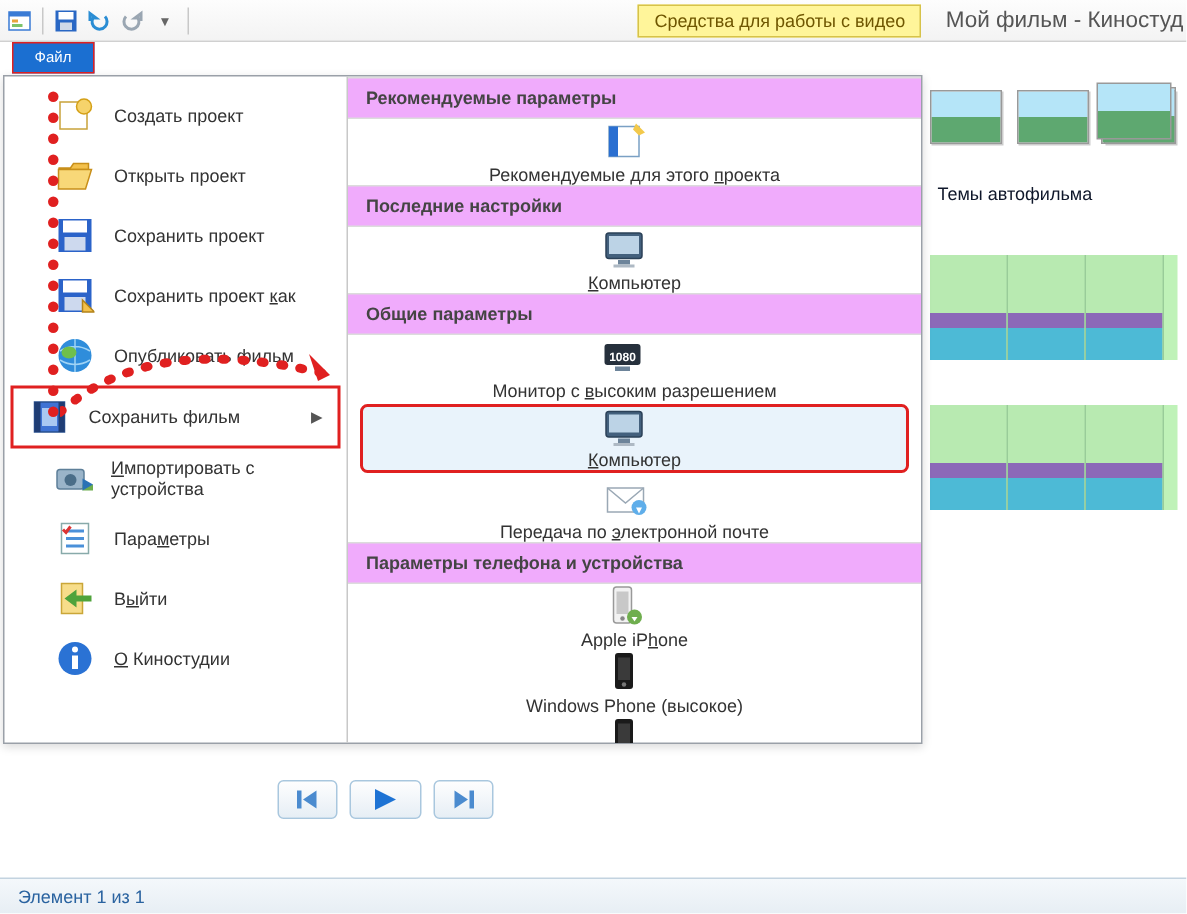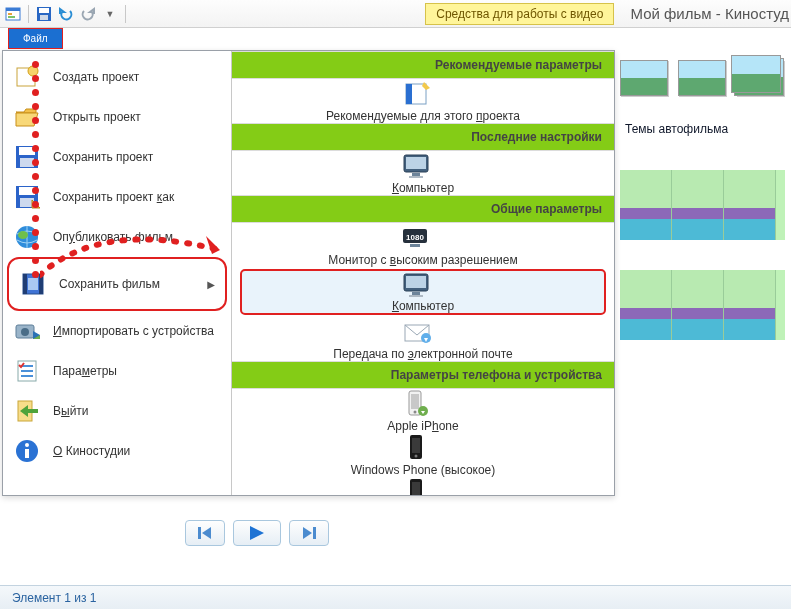--- a/index.html
+++ b/index.html
@@ -10,27 +10,27 @@
   .sep { width:1px; height:18px; background:#c8c8c8; margin:0 4px; }
   .qat { display:flex; align-items:center; }
   .spacer { flex:1; }
   .context-tab { background:#fff59a; border:1px solid #d6c24a; padding:3px 10px; font-size:12px; color:#6f5600; }
   .doc-title { margin-left: 16px; font-size:15px; color:#555; }
 
   .file-tab { position:absolute; top:28px; left:8px; background:#1b6fd1; color:#fff; padding:4px 14px; font-size:10px; border:1.5px solid #e02020; z-index:30; }
 
   .menu-panel { position:absolute; top:50px; left:2px; width:613px; height:446px; background:#fff; border:1px solid #9aa0a8; display:flex; z-index:20; box-shadow:0 2px 6px rgba(0,0,0,0.15); }
   .menu-left { width:229px; border-right:1px solid #c8c8c8; padding:6px 0; }
-  .menu-left .item { display:flex; align-items:center; height:40px; padding:0 10px; cursor:default; color:#333; position:relative; }
+  .menu-left .item { display:flex; align-items:center; height:40px; padding:0 10px; cursor:default; color:#333; position:relative;margin-left:23px; }
   .menu-left .item .mi-icon { width:28px; height:28px; margin-right:12px; display:flex; align-items:center; justify-content:center; }
   .menu-left .item .arrow { position:absolute; right:10px; color:#555; font-size:10px; }
-  .menu-left .item.highlight { border:2px solid #e02020; border-radius:12px; margin:0 4px; height:54px; }
+  .menu-left .item.highlight { border:2px solid #e02020; border-radius:0; margin:0 4px; height:42px; }
 
   .menu-right { flex:1; overflow:auto; }
-  .menu-right .section-h { background:#84cc16; border-top:1px solid #dcdcdc; border-bottom:1px solid #dcdcdc; padding:6px 12px; font-weight:bold; color:#444; font-size:12px;text-align:right; }
+  .menu-right .section-h { background:#f0abfc; border-top:1px solid #dcdcdc; border-bottom:1px solid #dcdcdc; padding:6px 12px; font-weight:bold; color:#444; font-size:12px; }
   .menu-right .ritem { display:flex; align-items:center; height:44px; padding:0 14px; color:#333;flex-direction:column; }
   .menu-right .ritem .ri-icon { width:34px; height:30px; margin-right:12px; display:flex; align-items:center; justify-content:center; }
   .menu-right .ritem.highlight { border:2px solid #e02020; border-radius:5px; margin:2px 8px; background:#e9f3fb; height:46px; }
 
   
   .ul { text-decoration: underline; }
 
   
   .themes-row { position:absolute; top:60px; left:620px; display:flex; gap:10px; }
   .thumb { width:48px; height:36px; background:linear-gradient(#b5e5f8 50%, #5ea870 50%); border:1px solid #999; box-shadow:1px 1px 0 #ccc; }

